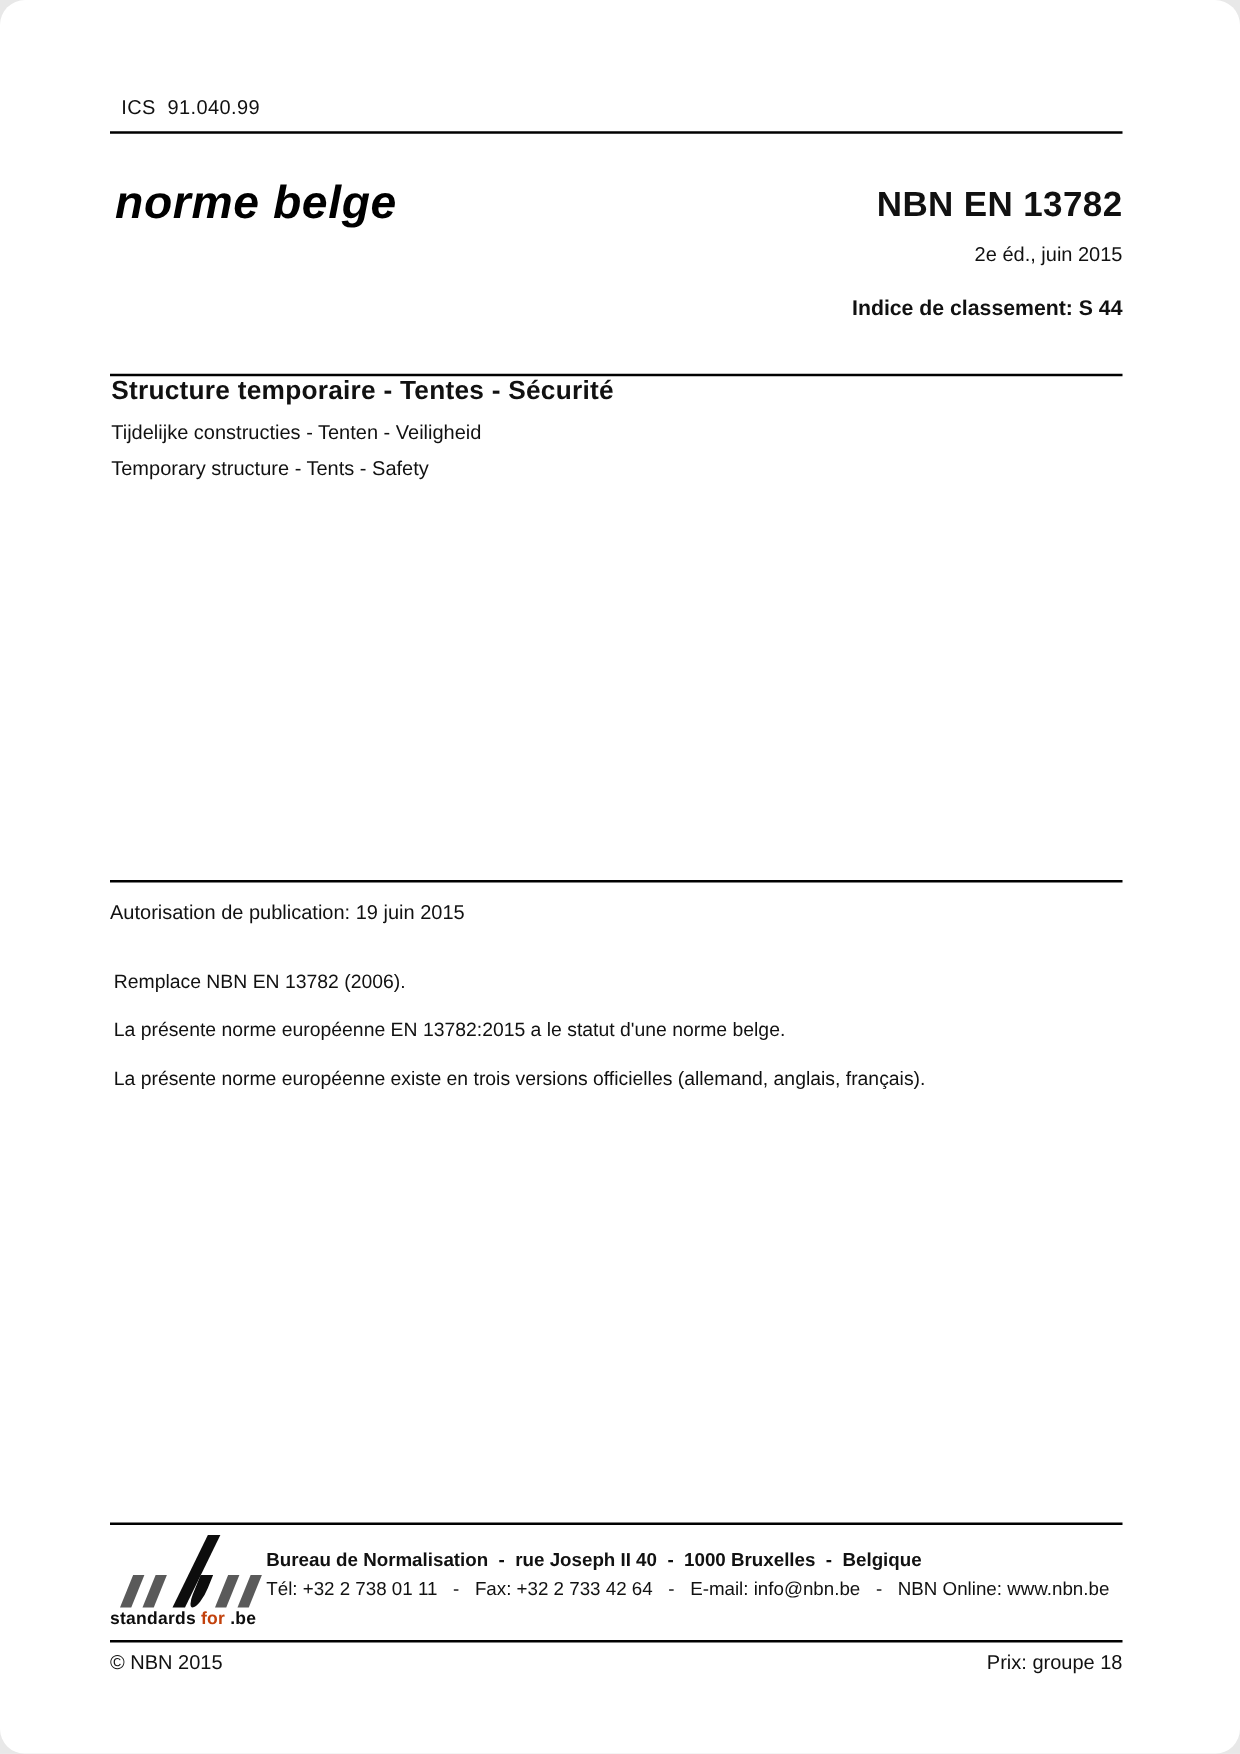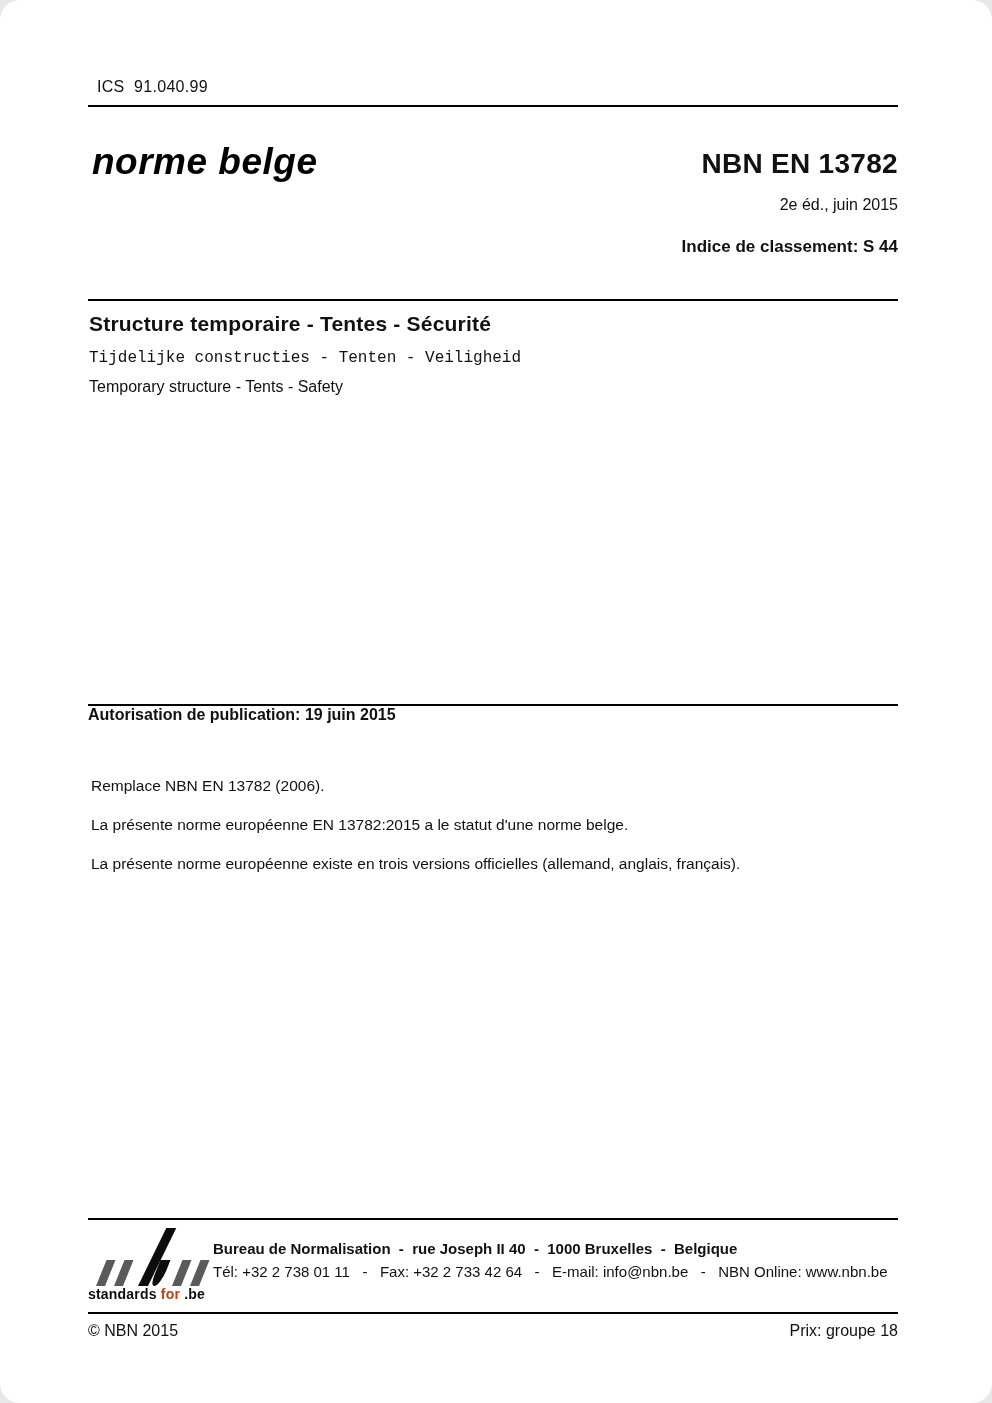--- a/index.html
+++ b/index.html
@@ -33,28 +33,28 @@
   
   .ref-block{
     position:absolute; right:94px; top:148px;
     text-align:right;
   }
   .std-num{ font-size:28px; font-weight:bold; letter-spacing:0.3px; }
   .edition{ font-size:16px; margin-top:16px; }
   .classement{ font-size:17px; font-weight:bold; margin-top:23px; }
   .hr2{ top:299px; }
   
-  .titles{ position:absolute; left:89px; top:312px; }
+  .titles{ position:absolute; left:89px; top:301px; }
   .title-fr{ font-size:21px; font-weight:bold; letter-spacing:0.2px; }
-  .title-nl{ font-size:16px; margin-top:13px;font-family:Liberation Mono, monospace; }
+  .title-nl{ font-size:16px; margin-top:13px; }
   .title-en{ font-size:16px; margin-top:11px; }
   .hr3{ top:704px; }
   .auth{
-    position:absolute; left:88px; top:706px;
-    font-size:16px; font-weight:bold;
+    position:absolute; left:88px; top:722px;
+    font-size:16px; font-weight:normal;
   }
   .para{ position:absolute; left:91px; font-size:15.5px; }
   .p1{ top:777px; }
   .p2{ top:816px; }
   .p3{ top:855px; }
   .hr4{ top:1218px; }
   
   .logo{ position:absolute; left:88px; top:1228px; width:128px; height:78px; }
   .logo-bars{ position:absolute; left:0; top:0; width:128px; height:60px; }
   .bar{

